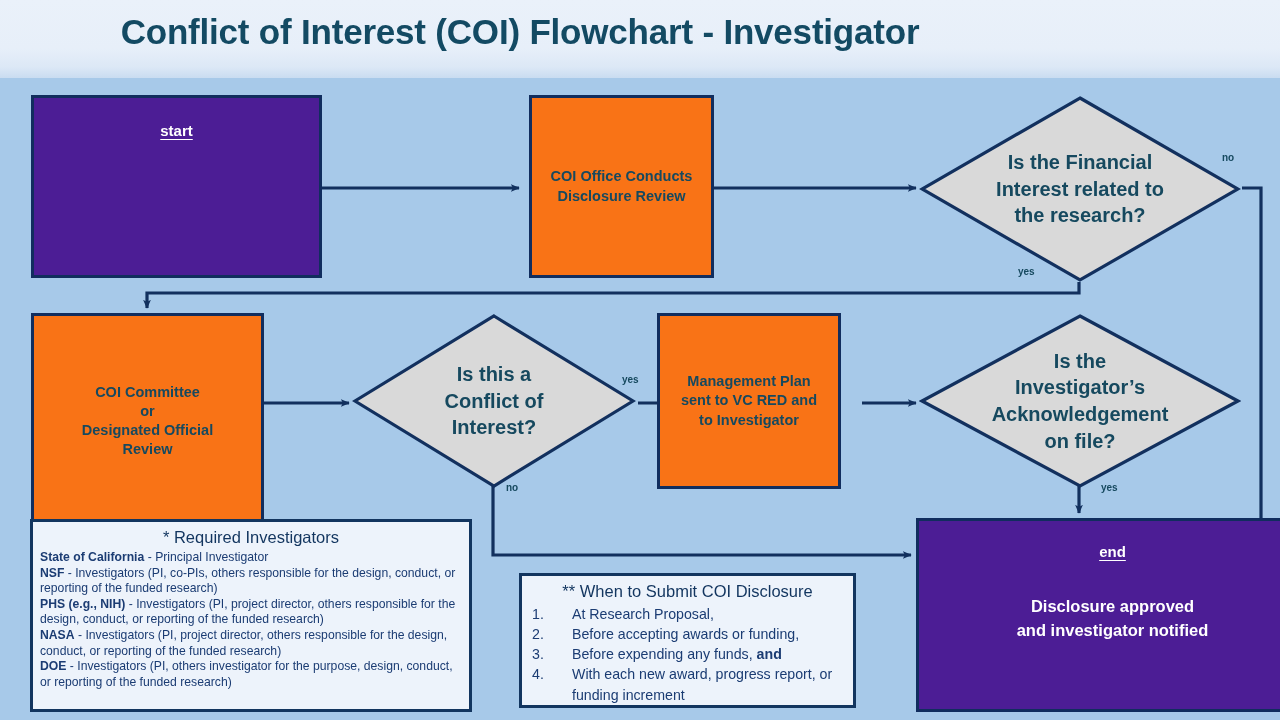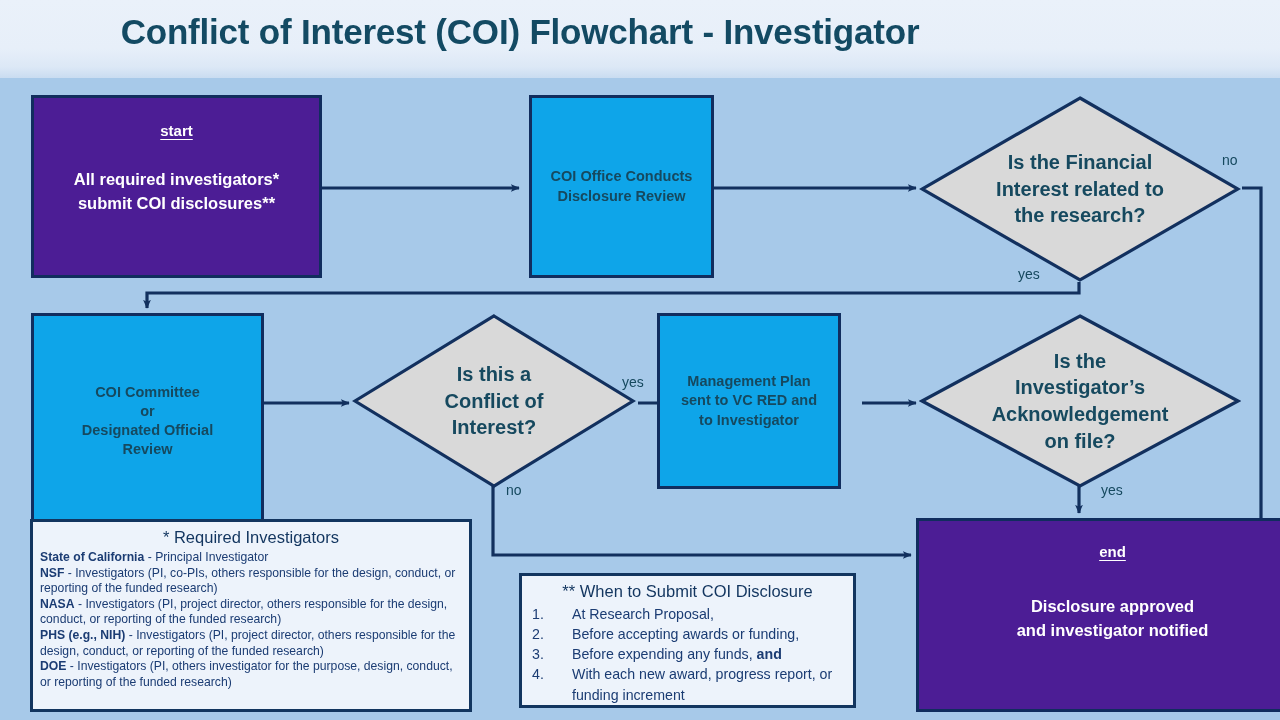--- a/index.html
+++ b/index.html
@@ -33,21 +33,21 @@
     letter-spacing: -0.2px;
     white-space: nowrap;
     margin-left: 8px;
   }
   
   .node {
     position: absolute;
     box-sizing: border-box;
   }
   .proc {
-    background: #0ea5e9;
+    background: #f97316;
     border: 3px solid #112D5E;
     display: flex;
     align-items: center;
     justify-content: center;
     text-align: center;
     color: #16495F;
     font-weight: bold;
     font-size: 14.5px;
     line-height: 1.32;
   }
@@ -99,22 +99,22 @@
   
   #wires {
     position: absolute;
     left: 0; top: 0;
     width: 1280px; height: 720px;
     pointer-events: none;
   }
   .edge-label {
     position: absolute;
     color: #16495F;
-    font-weight: normal;
-    font-size: 14px;
+    font-weight: bold;
+    font-size: 10px;
     white-space: nowrap;
   }
   
   .panel {
     position: absolute;
     box-sizing: border-box;
     background: #EDF3FB;
     border: 3px solid #12355F;
     color: #1B3C73;
   }
@@ -186,24 +186,20 @@
   </svg>
 
   <div class="edge-label" style="left:1222px; top:152px;">no</div>
   <div class="edge-label" style="left:1018px; top:266px;">yes</div>
   <div class="edge-label" style="left:622px; top:374px;">yes</div>
   <div class="edge-label" style="left:506px; top:482px;">no</div>
   <div class="edge-label" style="left:1101px; top:482px;">yes</div>
 
   <div class="node terminal" style="left:31px; top:95px; width:291px; height:183px;">
     <div class="kicker">start</div>
-    <div class="body">
-      <div>All required investigators*</div>
-      <div>submit COI disclosures**</div>
-    </div>
   </div>
 
   <div class="node proc" style="left:529px; top:95px; width:185px; height:183px;">
     <div>
       <div>COI Office Conducts</div>
       <div>Disclosure Review</div>
     </div>
   </div>
 
   <div class="diamond-wrap" style="left:919px; top:95px; width:322px; height:188px;">
@@ -269,22 +265,22 @@
       <div>Disclosure approved</div>
       <div>and investigator notified</div>
     </div>
   </div>
 
   <div class="panel" style="left:30px; top:519px; width:442px; height:193px;">
     <div class="panel-title">* Required Investigators</div>
     <div class="panel-body" id="req-inv-body">
         <div class="panel-row"><b>State of California</b><span> - Principal Investigator</span></div>
         <div class="panel-row"><b>NSF</b><span> - Investigators (PI, co-PIs, others responsible for the design, conduct, or reporting of the funded research)</span></div>
+        <div class="panel-row"><b>PHS (e.g., NIH)</b><span> - Investigators (PI, project director, others responsible for the design, conduct, or reporting of the funded research)</span></div>
         <div class="panel-row"><b>NASA</b><span> - Investigators (PI, project director, others responsible for the design, conduct, or reporting of the funded research)</span></div>
-        <div class="panel-row"><b>PHS (e.g., NIH)</b><span> - Investigators (PI, project director, others responsible for the design, conduct, or reporting of the funded research)</span></div>
         <div class="panel-row"><b>DOE</b><span> - Investigators (PI, others investigator for the purpose, design, conduct, or reporting of the funded research)</span></div>
       </div>
   </div>
 
   <div class="panel" style="left:519px; top:573px; width:337px; height:135px;">
     <div class="panel-title">** When to Submit COI Disclosure</div>
     <div class="num-list" id="when-list">
         <div class="num-row">
           <div class="num-idx">1.</div>
           <div class="num-txt">At Research Proposal,</div>

